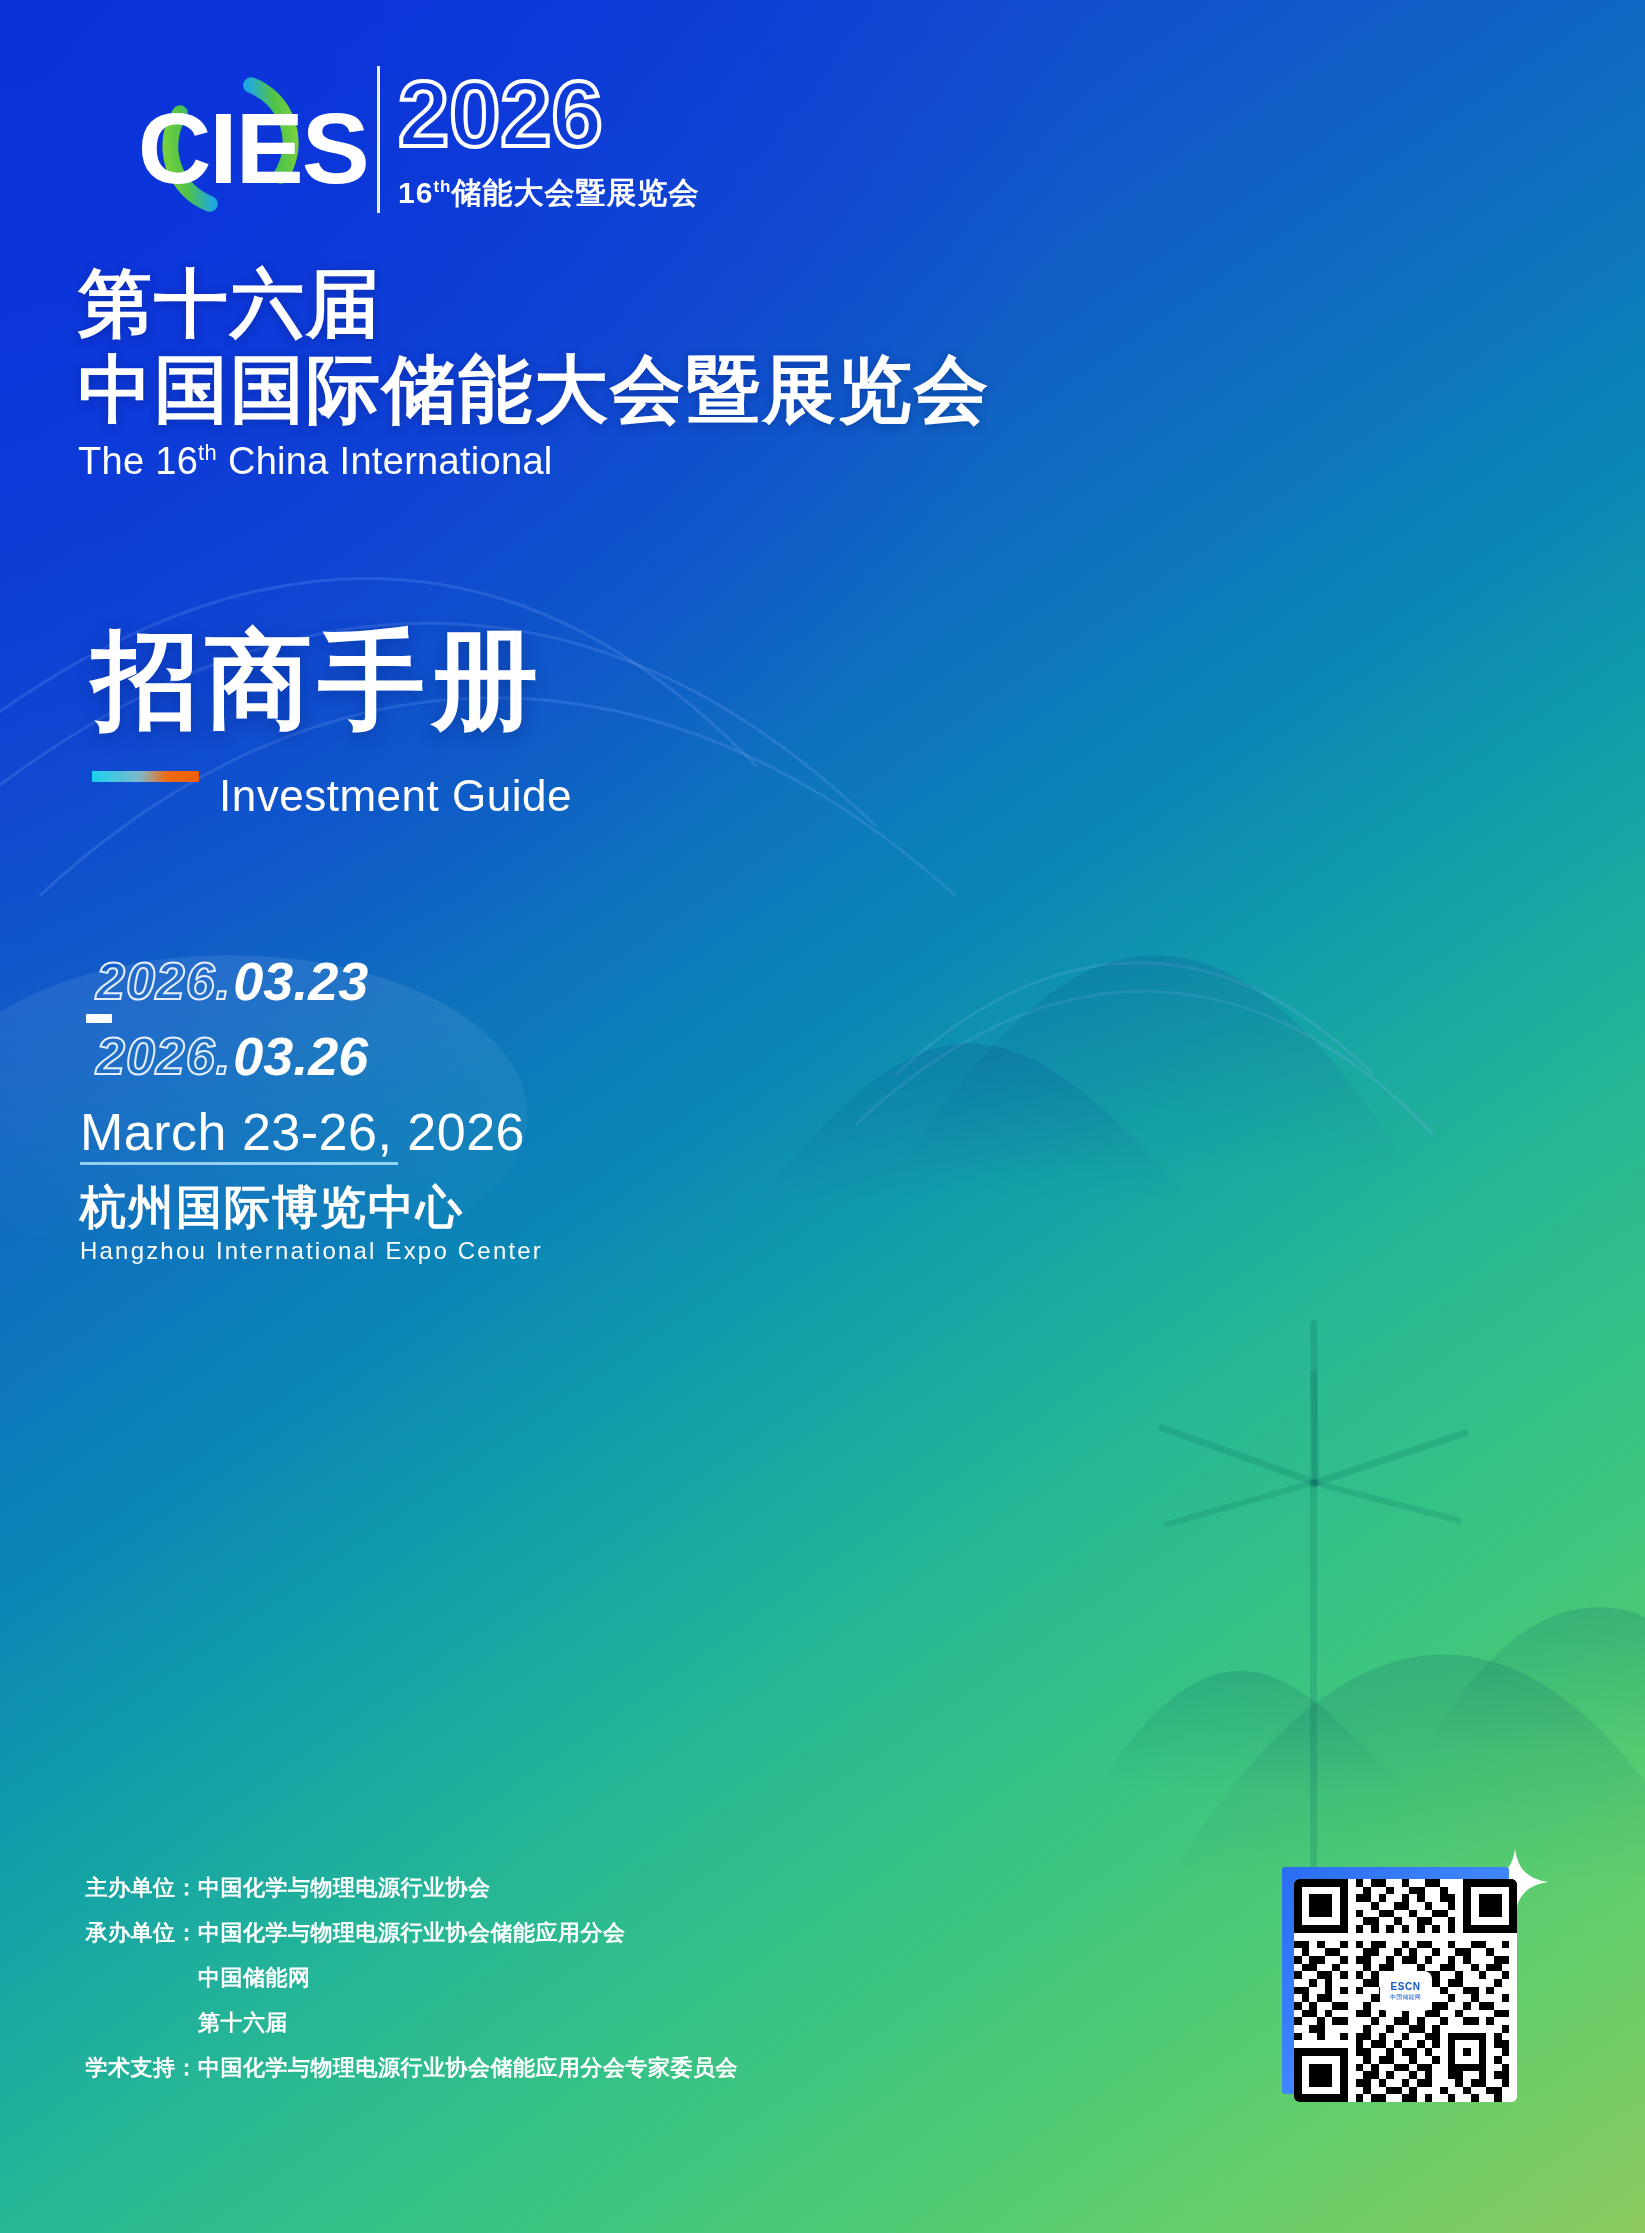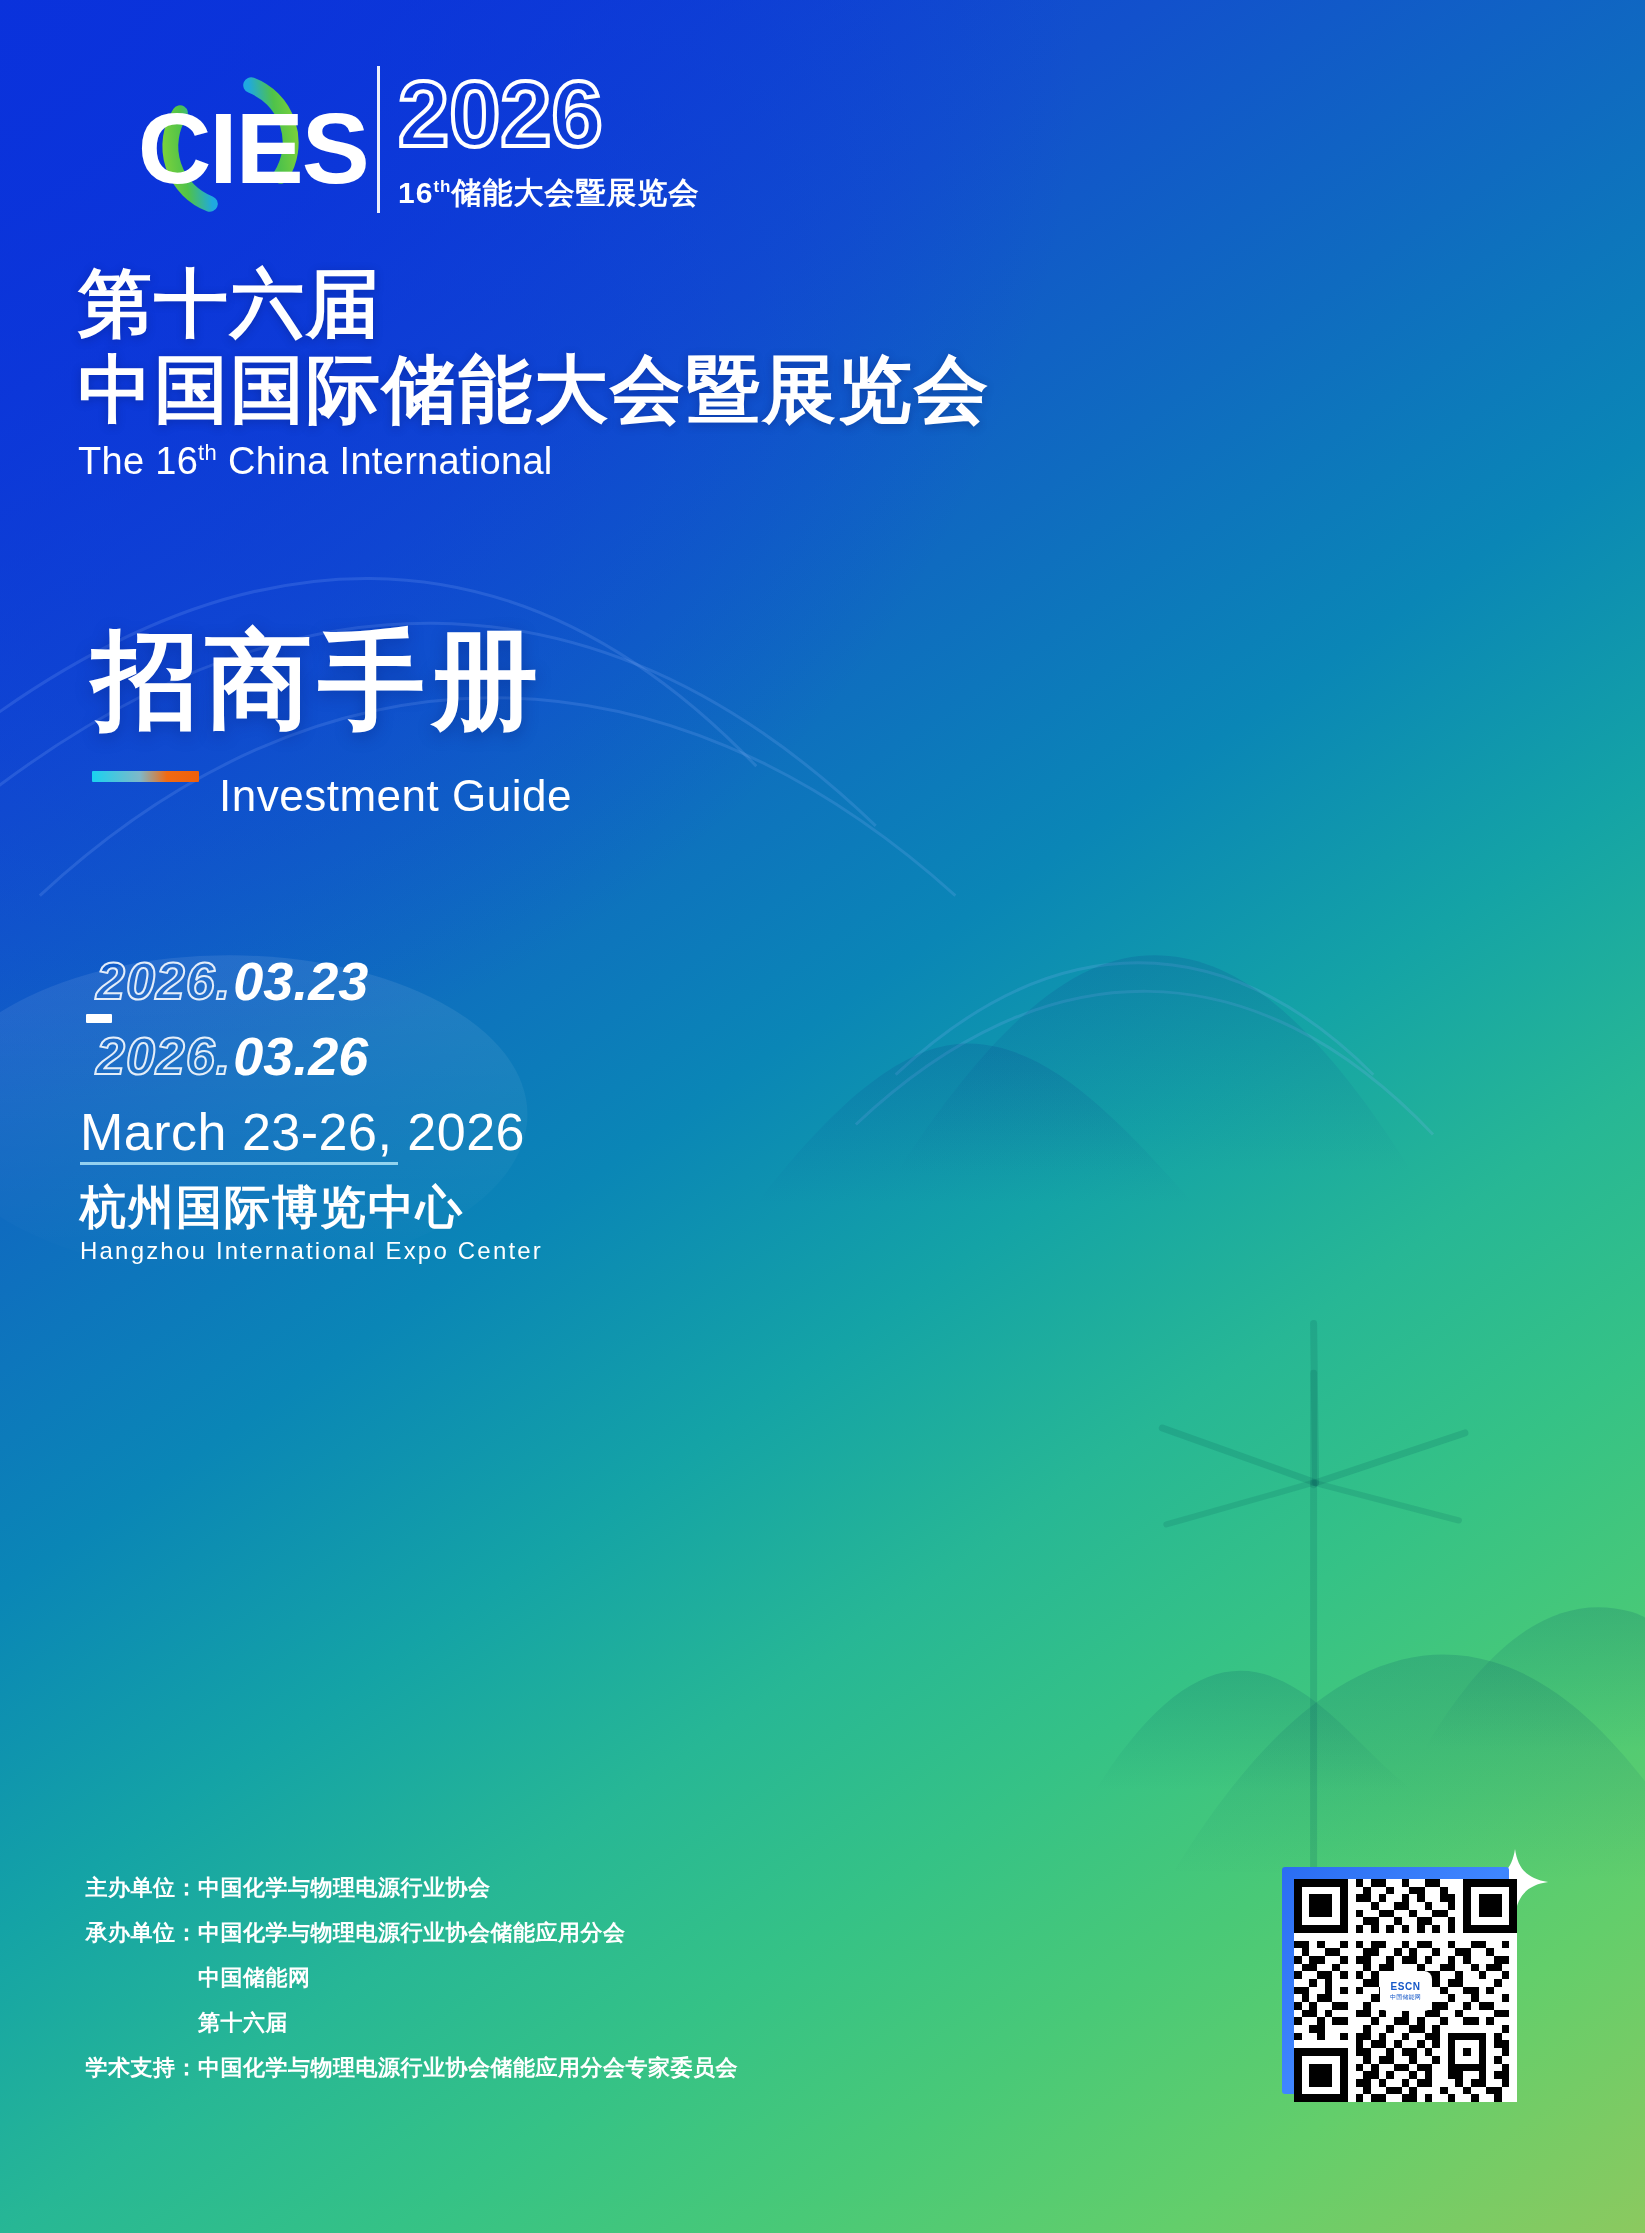--- a/index.html
+++ b/index.html
@@ -179,21 +179,21 @@
   .qr-shadow{
     position:absolute; left:-8px; top:-8px;
     width:227px; height:227px;
     background:linear-gradient(135deg,#2a6df2 0%,#3f86ff 50%,#2a6df2 100%);
     border-radius:3px;
   }
   .qr-card{
     position:absolute; left:4px; top:4px;
     width:223px; height:223px;
     background:#fff;
-    border-radius:0;
+    border-radius:6px;
     overflow:hidden;
   }
   .qr-card svg{ display:block; width:100%; height:100%; }
   .qr-logo{
     position:absolute; left:50%; top:50%;
     transform:translate(-50%,-50%);
     width:52px; height:40px;
     background:#fff;
     border-radius:8px;
     display:flex; flex-direction:column;

